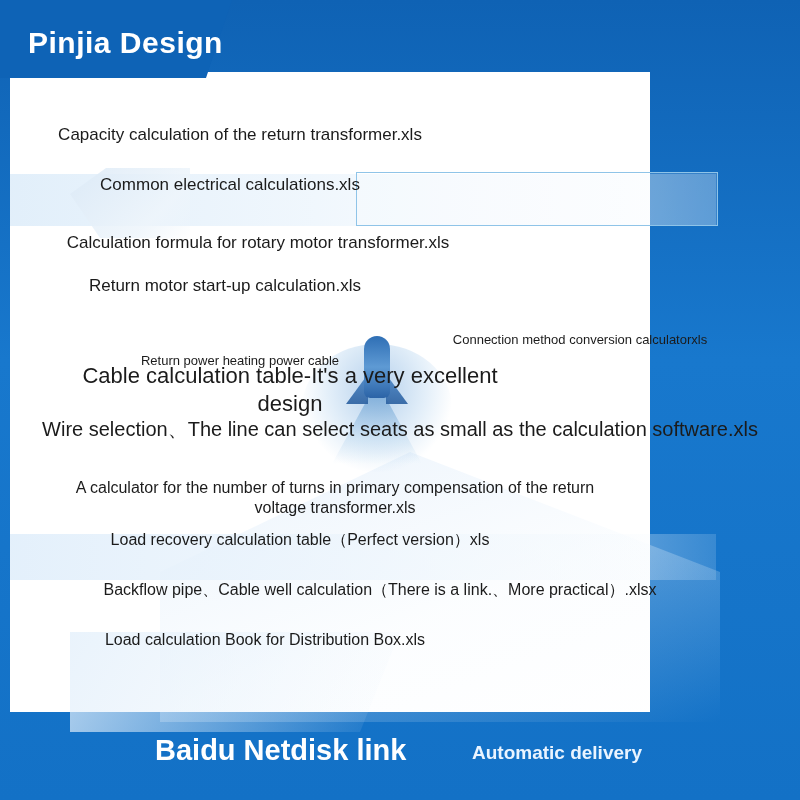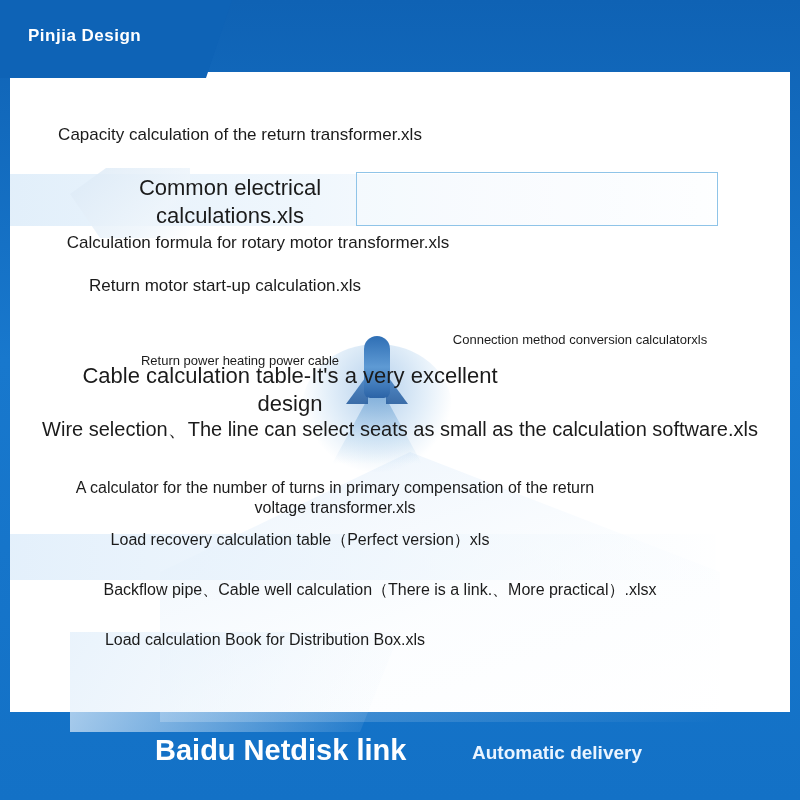--- a/index.html
+++ b/index.html
@@ -18,40 +18,40 @@
     width: 800px;
     height: 800px;
     background: linear-gradient(180deg, #0f62b4 0%, #1878cd 45%, #1371c6 100%);
     overflow: hidden;
   }
   
   .paper {
     position: absolute;
     left: 10px;
     top: 72px;
-    width: 780px;
+    width: 640px;
     height: 640px;
     background: #ffffff;
   }
   
   .header-band {
     position: absolute;
     left: 0;
     top: 0;
     width: 232px;
     height: 78px;
     background: #0e63b6;
     clip-path: polygon(0 0, 232px 0, 206px 78px, 0 78px);
   }
   .brand {
     position: absolute;
     left: 28px;
     top: 26px;
     color: #ffffff;
-    font-size: 17px;
+    font-size: 30px;
     font-weight: bold;
     letter-spacing: 0.5px;
     white-space: nowrap;
   }
   
   .deco-band-1 {
     position: absolute;
     left: 0px;
     top: 102px;
     width: 706px;
@@ -167,21 +167,21 @@
     width: 780px;
     height: 640px;
   }
   .row {
     position: absolute;
     text-align: center;
     color: #1b1b1b;
     line-height: 1.28;
   }
   .r0 { left: 20px;  top: 52px;  width: 420px; font-size: 17px; }
-  .r1 { left: 60px;  top: 102px; width: 320px; font-size: 22px; }
+  .r1 { left: 60px;  top: 102px; width: 320px; font-size: 17px; }
   .r2 { left: 38px;  top: 152px; width: 420px; font-size: 17px; margin-top: 8px; }
   .r3 { left: 60px;  top: 203px; width: 310px; font-size: 17px; }
   .r4 { left: 20px;  top: 281px; width: 420px; font-size: 13px; }
   .r5 { left: 420px; top: 260px; width: 300px; font-size: 13px; }
   .r6 { left: 60px;  top: 290px; width: 440px; font-size: 22px; }
   .r7 { left: 20px;  top: 345px; width: 740px; font-size: 20px; }
   .r8 { left: 60px;  top: 406px; width: 530px; font-size: 16px; }
   .r9 { left: 60px;  top: 458px; width: 460px; font-size: 16px; }
   .r10 { left: 60px; top: 508px; width: 620px; font-size: 16px; }
   .r11 { left: 30px; top: 558px; width: 450px; font-size: 16px; }

